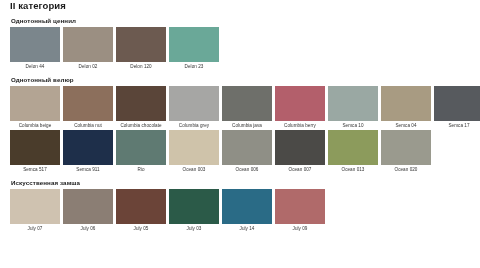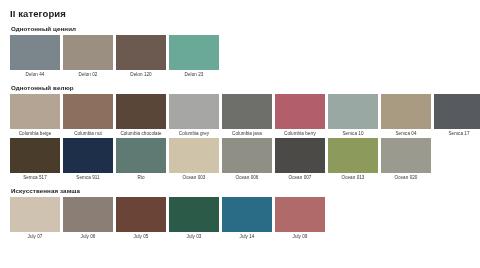--- a/index.html
+++ b/index.html
@@ -6,21 +6,21 @@
   body{
     width:480px;height:268px;
     background:#ffffff;
     font-family:"Liberation Sans", sans-serif;
     overflow:hidden;
   }
   .page{
     position:relative;
     width:400px;height:268px;
     box-sizing:border-box;
-    padding:8px 10px 0 10px;
+    padding:0 10px 0 10px;
   }
   .cat-title{
     font-size:9.5px;
     font-weight:bold;
     color:#1a1a1a;
     margin:0 0 6px 0;
     letter-spacing:0.1px;
   }
   .sect-title{
     font-size:6.2px;

